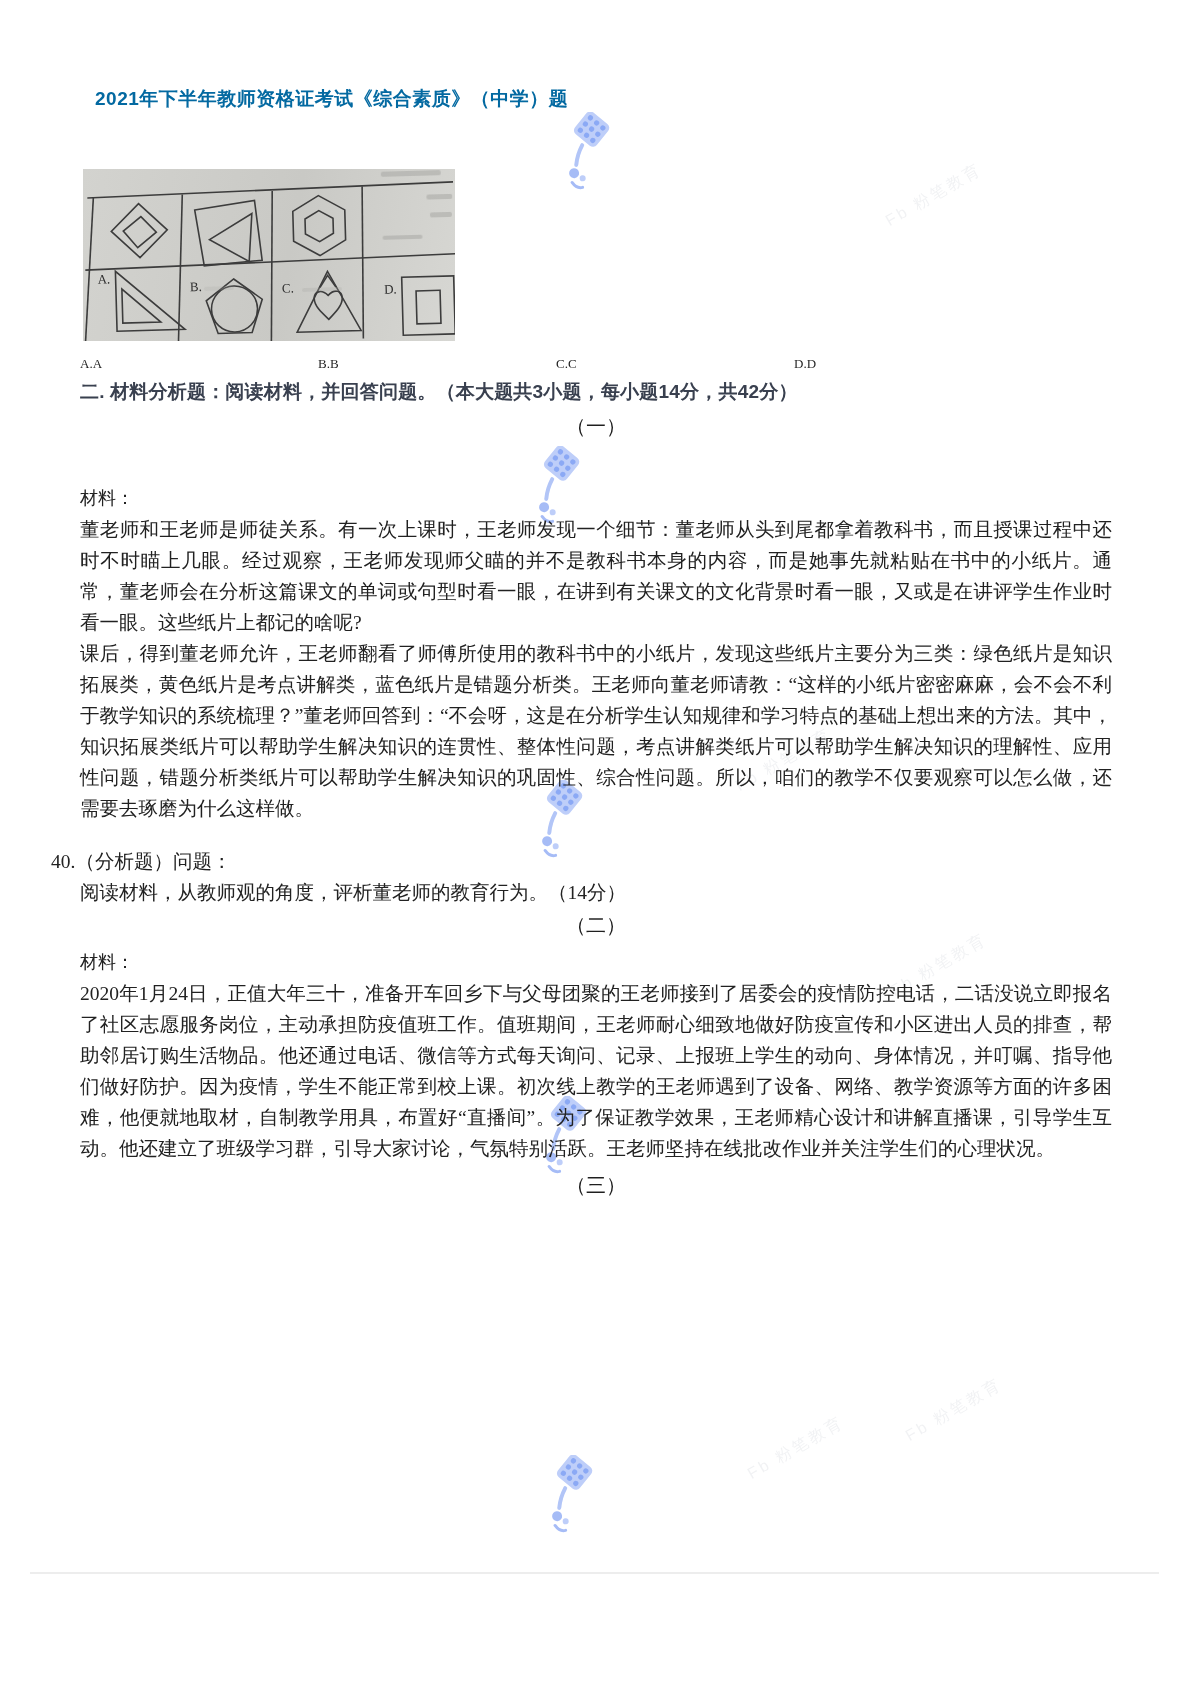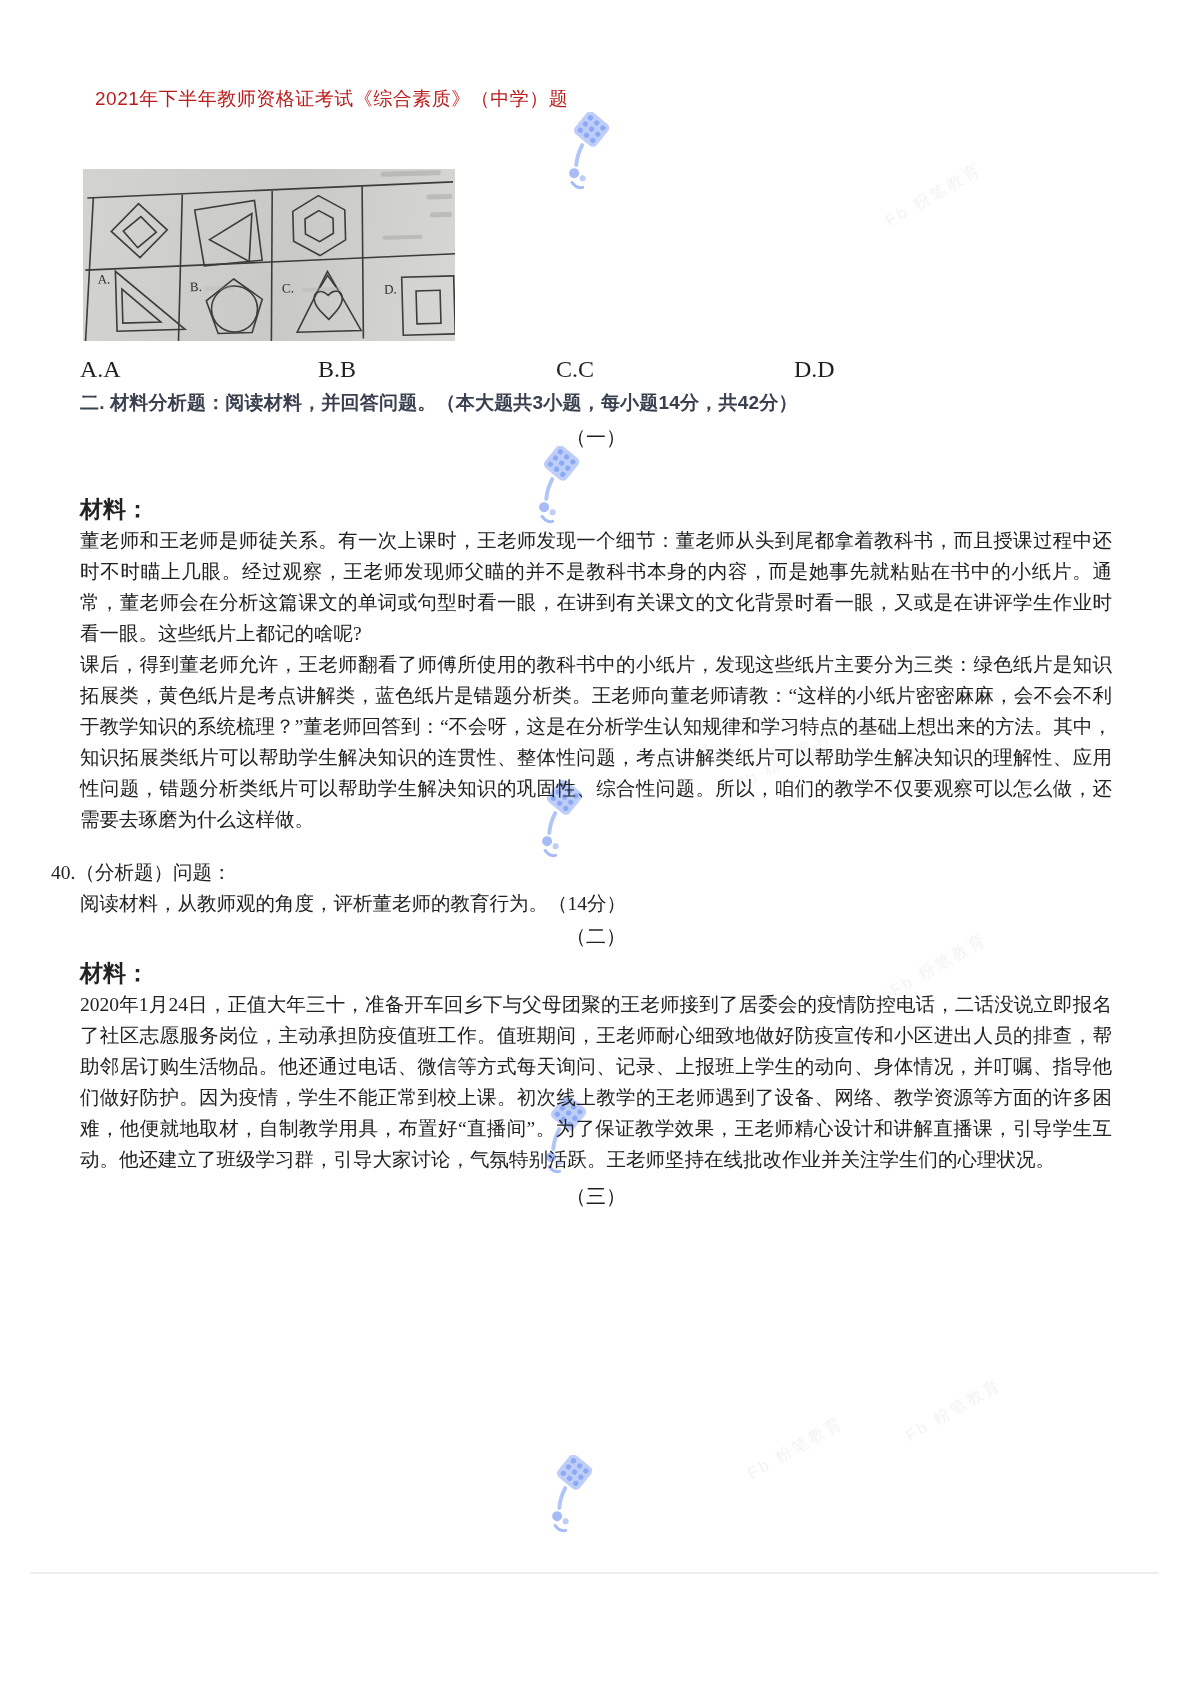--- a/index.html
+++ b/index.html
@@ -1,35 +1,35 @@
 <!DOCTYPE html>
 <html><head>
 <meta charset="utf-8">
 <style>
   html,body{margin:0;padding:0;background:#ffffff;}
   .page{position:relative;width:1189px;height:1683px;background:#fff;overflow:hidden;
         font-family:"Liberation Serif","DejaVu Serif",serif;color:#222;}
   .content{position:absolute;left:80px;top:0;width:1032px;}
 
   .doc-title{margin:86px 0 0 15px;font-family:"Liberation Sans","DejaVu Sans",sans-serif;
-             font-weight:normal;font-size:19px;color:#b91c1c;letter-spacing:0.5px;}
+             font-weight:bold;font-size:19px;color:#0369a1;letter-spacing:0.5px;}
 
   .photo{position:relative;margin:57px 0 0 3px;width:372px;height:172px;
          background:linear-gradient(100deg,#d3d3cf 0%,#c9c9c5 55%,#d7d7d3 100%);}
   .photo svg{position:absolute;left:0;top:0;width:100%;height:100%;}
 
-  .options-row{display:flex;margin-top:15px;font-size:24px;color:#1f1f1f;}
+  .options-row{display:flex;margin-top:15px;font-size:13px;color:#1f1f1f;}
   .options-row span{width:238px;}
   .options-row span:last-child{width:auto;}
 
   .section-heading{margin-top:7px;font-family:"Liberation Sans","DejaVu Sans",sans-serif;
                    font-weight:bold;font-size:19px;color:#39404f;letter-spacing:0.2px;}
 
   .part-label{margin-top:8px;text-align:center;font-size:20px;color:#1f1f1f;}
-  .material-label{margin-top:43px;font-size:23px;line-height:31px;font-weight:bold;}
+  .material-label{margin-top:43px;font-size:18px;line-height:31px;}
   .material-label.m2{margin-top:8px;}
   p.body{margin:0;font-size:19.5px;line-height:31px;text-align:justify;color:#212121;}
   .qno{margin:22px 0 0 -29px;font-size:19.5px;line-height:31px;}
   .qno.q31{margin-top:26px;}
   .qtext{margin:0;font-size:19.5px;line-height:31px;}
   .part2-label{margin-top:4px;}
   .part3-para{margin-top:11px;}
 
   .divider{position:absolute;left:30px;right:30px;top:1572px;height:2px;background:#ededed;}
 

